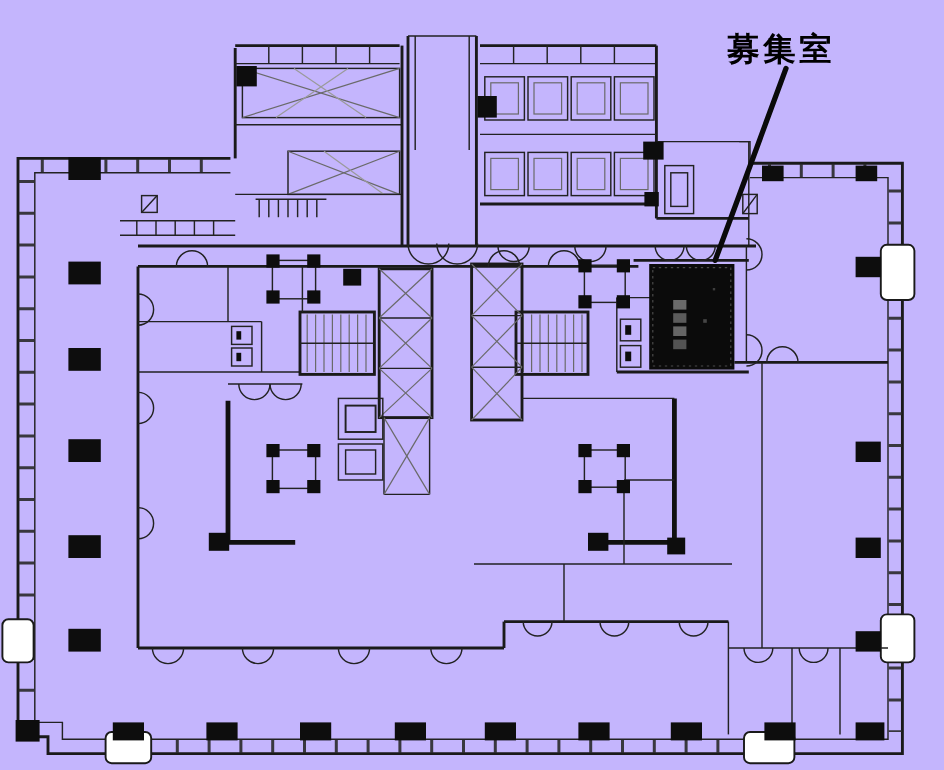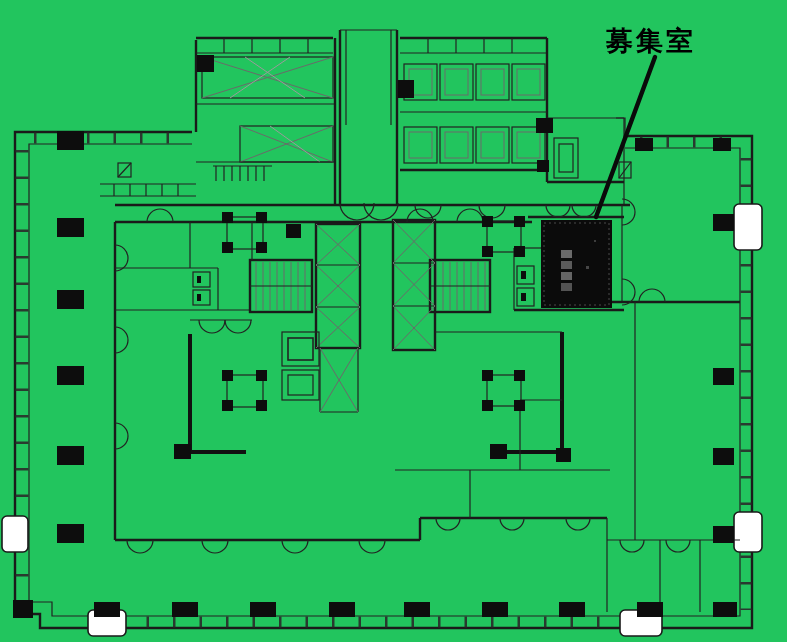--- a/index.html
+++ b/index.html
@@ -1,16 +1,16 @@
 <!DOCTYPE html>
 <html><head>
 <meta charset="utf-8">
 <style>
   html,body{margin:0;padding:0;background:#ffffff;}
-  .stage{position:relative;width:787px;height:642px;background:#22c55e;overflow:hidden;
+  .stage{position:relative;width:787px;height:642px;background:#c4b5fd;overflow:hidden;
          font-family:"DejaVu Sans","Liberation Sans",sans-serif;text-align:right;}
   svg{display:block;}
   .w1{stroke:#222;stroke-width:1.2;fill:none;}
   .w15{stroke:#222;stroke-width:1.6;fill:none;}
   .w2{stroke:#1a1a1a;stroke-width:2.4;fill:none;}
   .w3{stroke:#111;stroke-width:4;fill:none;}
   .gray{stroke:#6a6a6a;stroke-width:1;fill:none;}
   .lgray{stroke:#9a9a9a;stroke-width:1;fill:none;}
   .tickL{stroke:#2a2a2a;stroke-width:13;fill:none;stroke-dasharray:2.5 24;}
   .tickS{stroke:#2a2a2a;stroke-width:11;fill:none;stroke-dasharray:2.5 24;}

